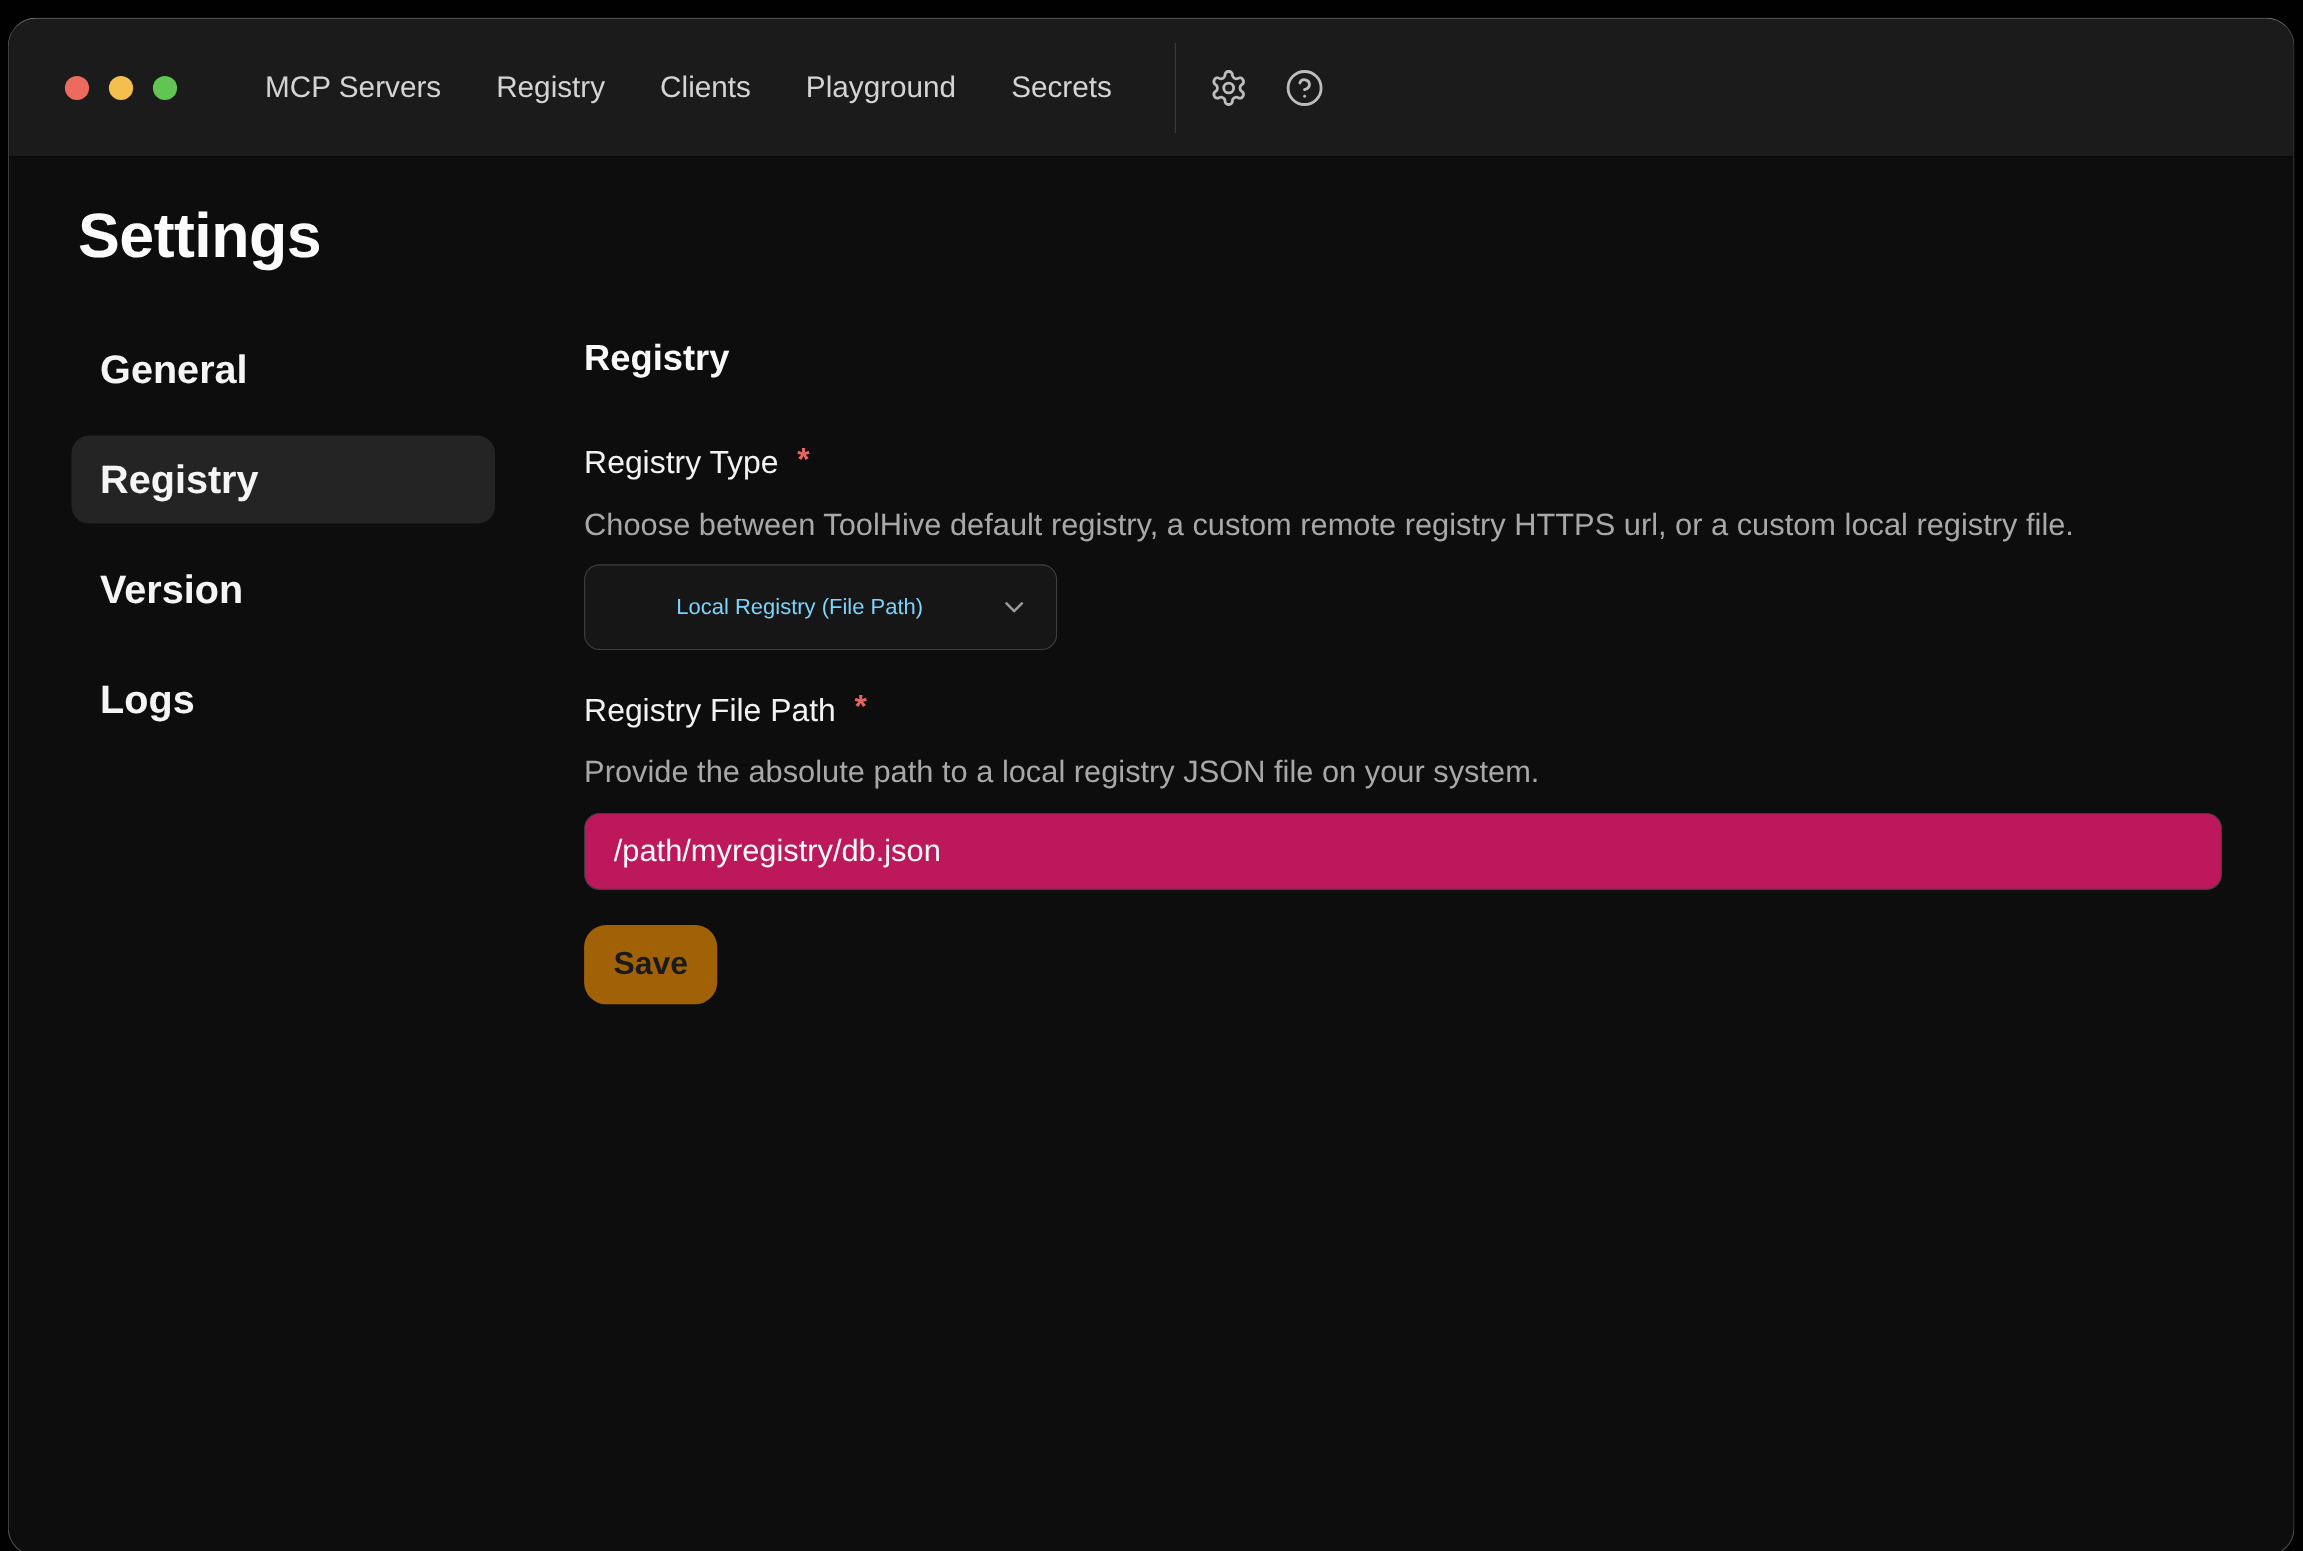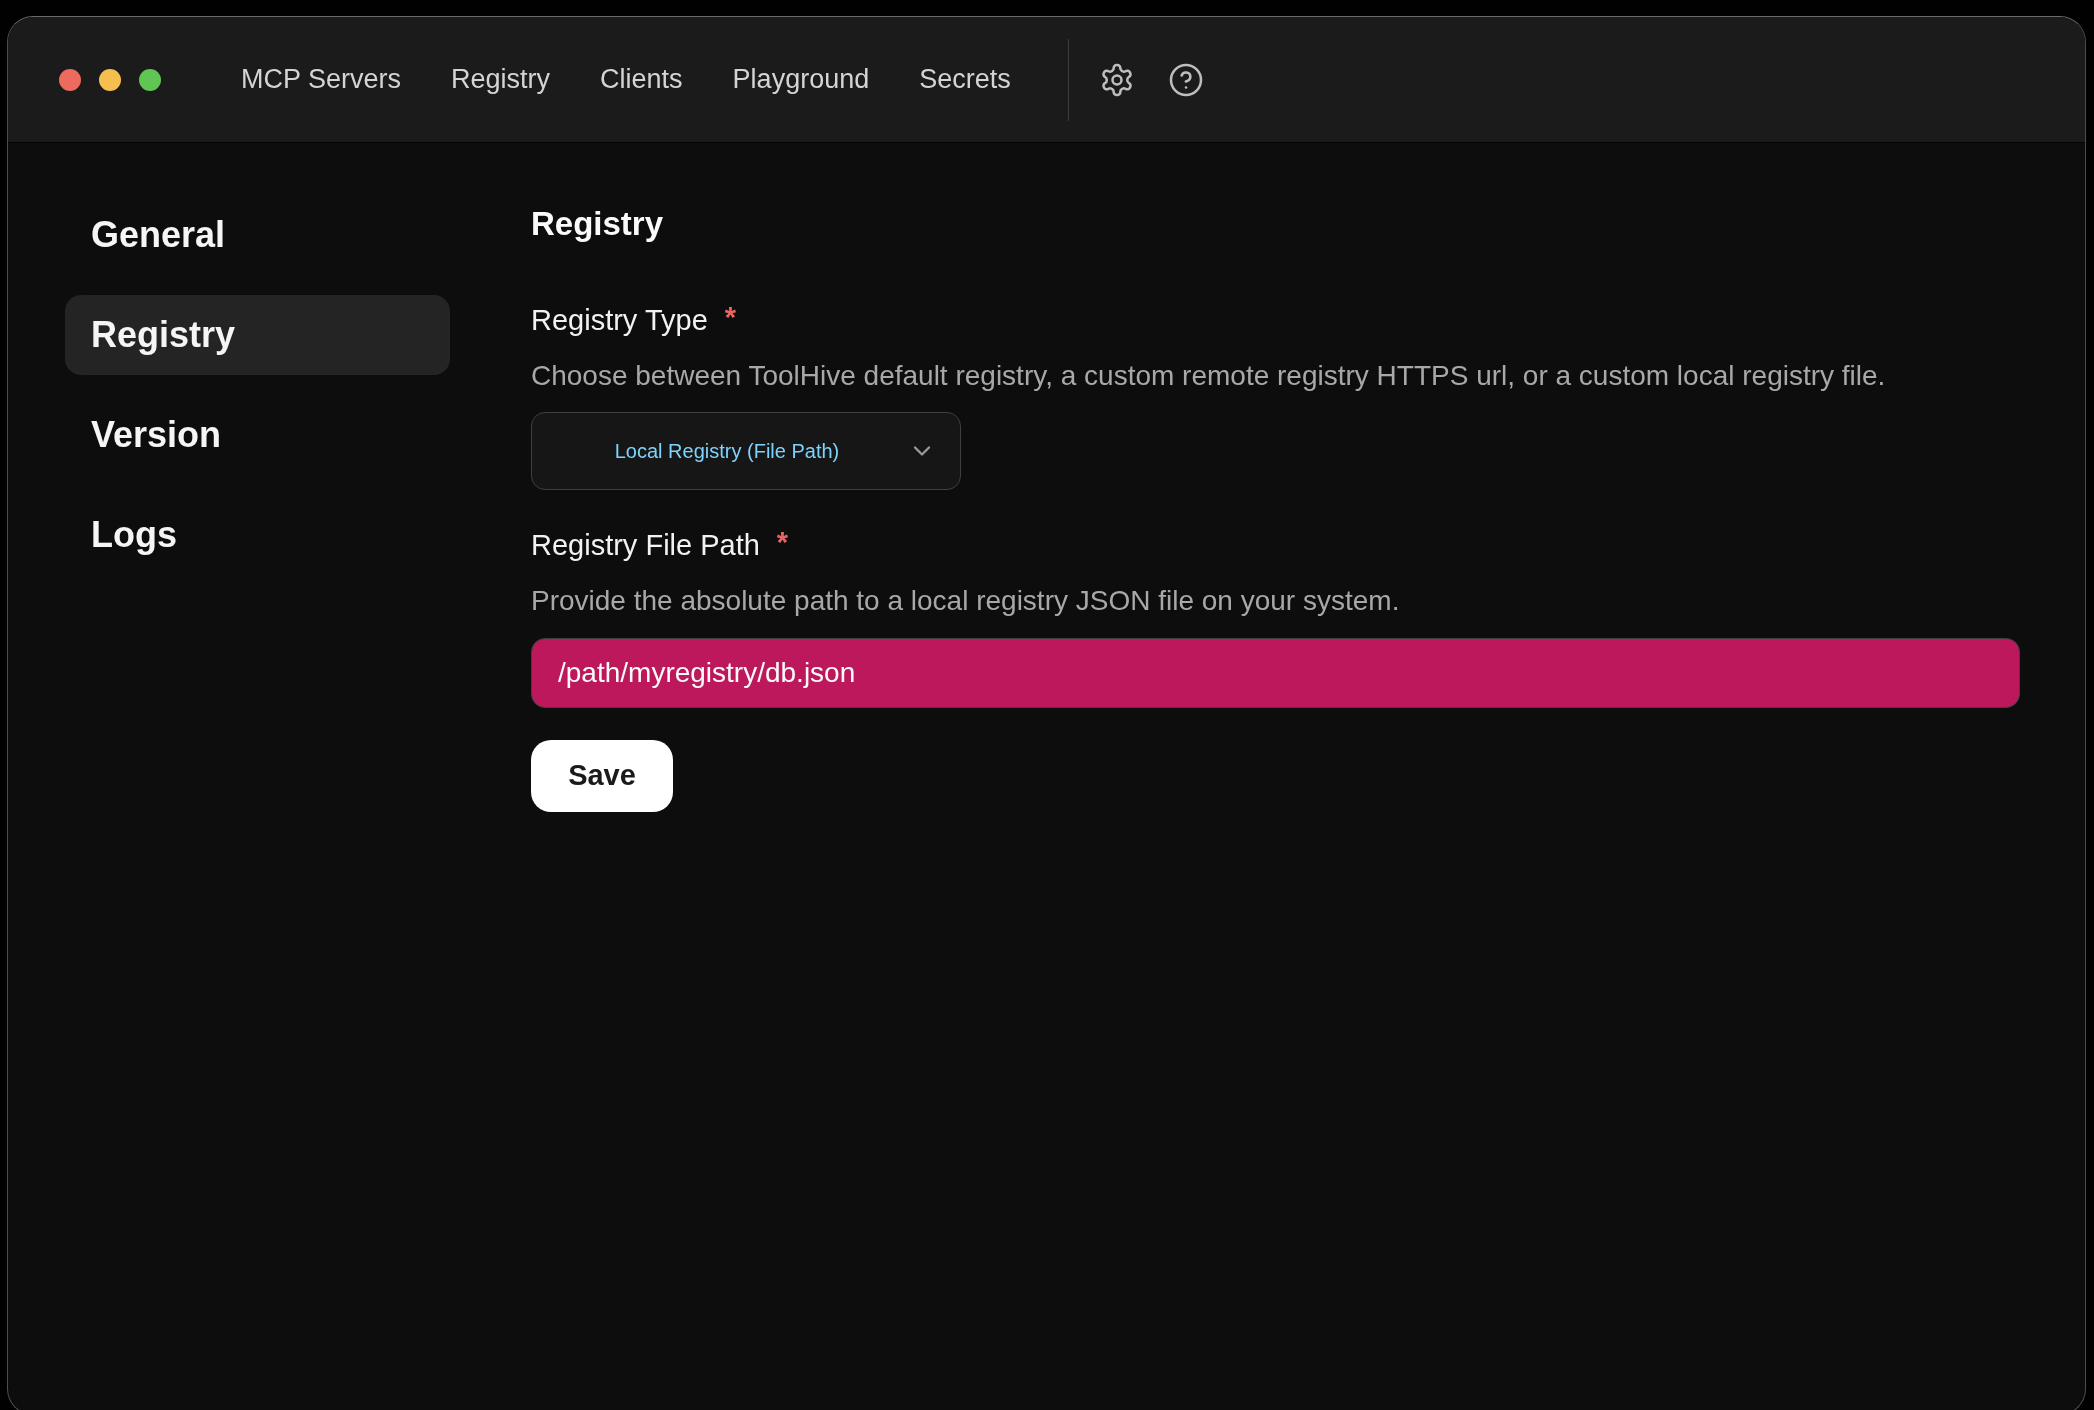--- a/index.html
+++ b/index.html
@@ -136,23 +136,23 @@
     border: 1px solid #3f3f3f;
     border-radius: 14px;
     color: #fafafa;
     font-size: 28px;
     font-family: "Liberation Sans", sans-serif;
     padding: 0 26px;
     outline: none;
   }
   .save-button {
     margin-top: 32px;
-    width: 142px;
+    width: 121px;
     height: 72px;
-    background: #ffffff;
+    background: #a16207;
     color: #1a1a1a;
     font-size: 29px;
     font-weight: 600;
     font-family: "Liberation Sans", sans-serif;
     border: none;
     border-radius: 20px;
     cursor: default;
     display: flex;
     align-items: center;
     justify-content: center;
@@ -187,20 +187,21 @@
       <span>
         <svg class="tb-icon" viewBox="0 0 24 24" fill="none" stroke="currentColor" stroke-width="1.7" stroke-linecap="round" stroke-linejoin="round">
           <circle cx="12" cy="12" r="10"></circle>
           <path d="M9.09 9a3 3 0 0 1 5.83 1c0 2-3 3-3 3"></path>
           <line x1="12" y1="17" x2="12.01" y2="17"></line>
         </svg>
       </span>
     </div>
   </div>
 
+  <h1 class="page-title">Settings</h1>
 
   <div class="main">
 
     <div class="sidebar">
       <div class="sidebar-item">General</div>
       <div class="sidebar-item active">Registry</div>
       <div class="sidebar-item">Version</div>
       <div class="sidebar-item">Logs</div>
     </div>
 

